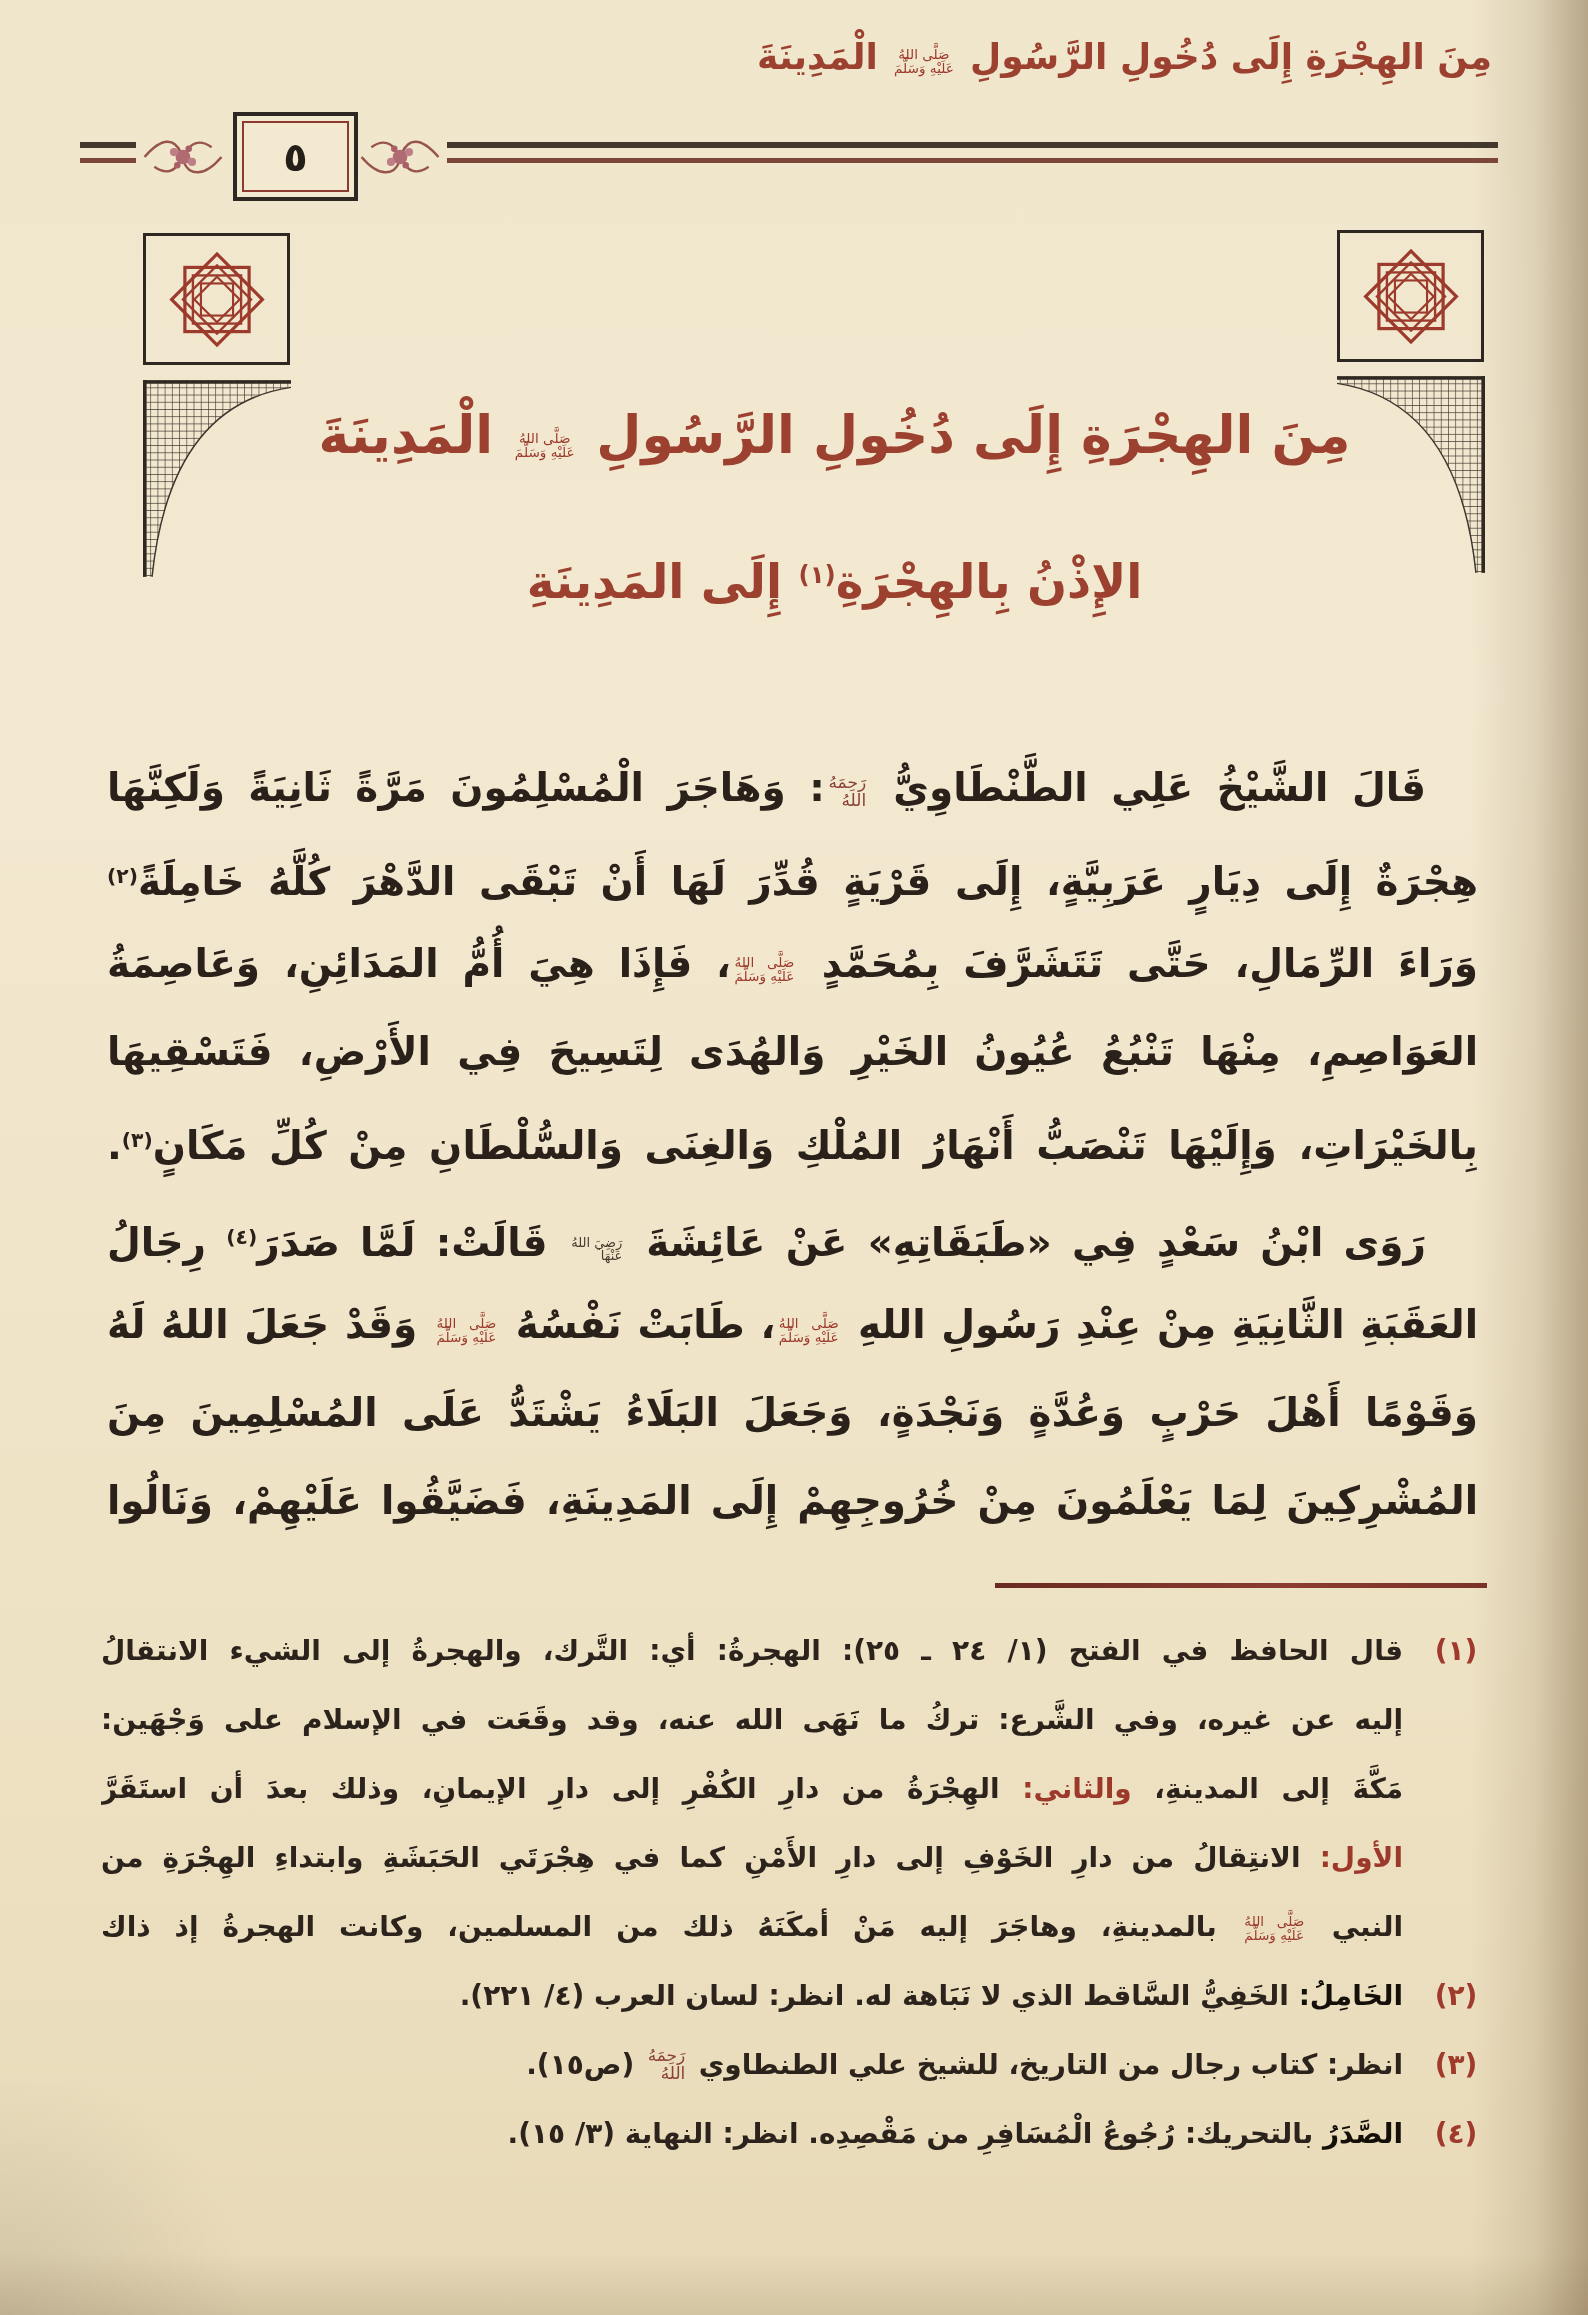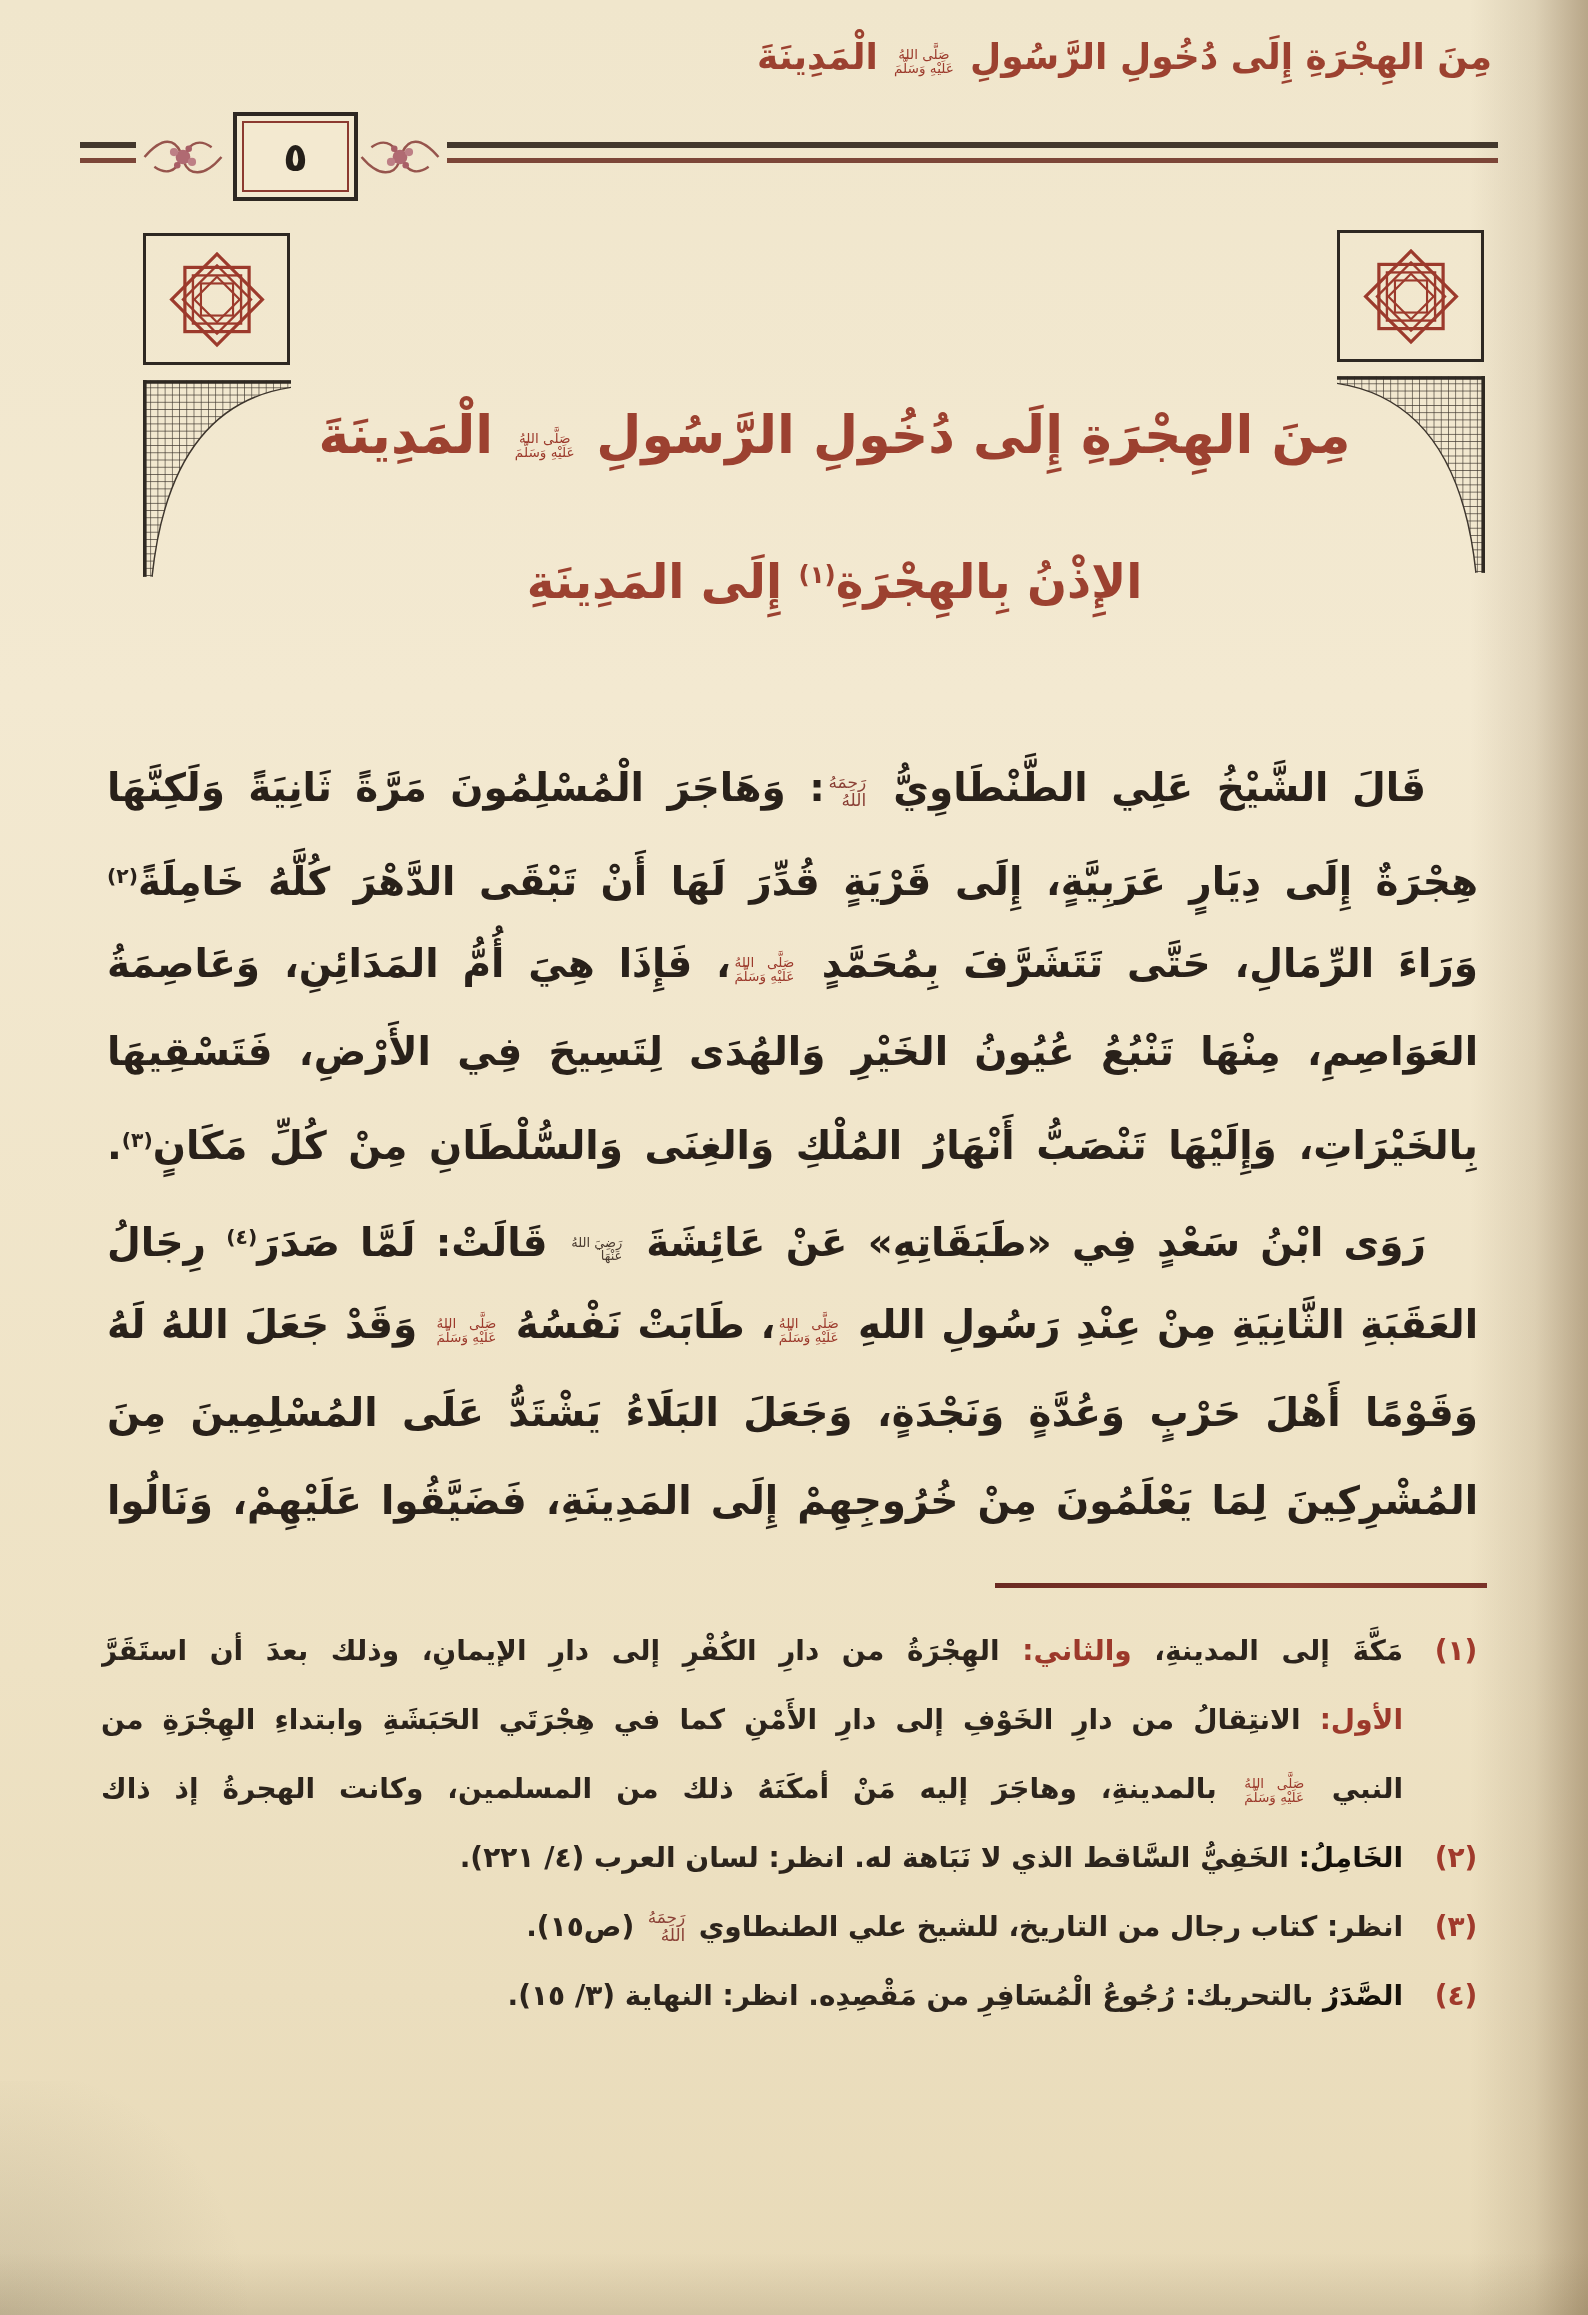--- a/index.html
+++ b/index.html
@@ -197,20 +197,22 @@
       <div class="bline">العَقَبَةِ الثَّانِيَةِ مِنْ عِنْدِ رَسُولِ اللهِ <span class="sym sym-saw">صَلَّى اللهُ<br>عَلَيْهِ وَسَلَّمَ</span>، طَابَتْ نَفْسُهُ <span class="sym sym-saw">صَلَّى اللهُ<br>عَلَيْهِ وَسَلَّمَ</span> وَقَدْ جَعَلَ اللهُ لَهُ مَنَعَةً</div>
       <div class="bline">وَقَوْمًا أَهْلَ حَرْبٍ وَعُدَّةٍ وَنَجْدَةٍ، وَجَعَلَ البَلَاءُ يَشْتَدُّ عَلَى المُسْلِمِينَ مِنَ</div>
       <div class="bline">المُشْرِكِينَ لِمَا يَعْلَمُونَ مِنْ خُرُوجِهِمْ إِلَى المَدِينَةِ، فَضَيَّقُوا عَلَيْهِمْ، وَنَالُوا مِنْهُمْ</div>
     </div>
 
   <div class="fn-sep"></div>
 
   <div class="footnotes">
       <div class="fn">
         <span class="fn-num">(١)</span>
+        <div class="fn-line">قال الحافظ في الفتح (١/ ٢٤ ـ ٢٥): الهجرةُ: أي: التَّرك، والهجرةُ إلى الشيء الانتقالُ</div>
+        <div class="fn-line">إليه عن غيره، وفي الشَّرع: تركُ ما نَهَى الله عنه، وقد وقَعَت في الإسلام على وَجْهَين:</div>
         <div class="fn-line">مَكَّةَ إلى المدينةِ، <span class="red">والثاني:</span> الهِجْرَةُ من دارِ الكُفْرِ إلى دارِ الإيمانِ، وذلك بعدَ أن استَقَرَّ</div>
         <div class="fn-line"><span class="red">الأول:</span> الانتِقالُ من دارِ الخَوْفِ إلى دارِ الأَمْنِ كما في هِجْرَتَي الحَبَشَةِ وابتداءِ الهِجْرَةِ من</div>
         <div class="fn-line">النبي <span class="sym sym-saw">صَلَّى اللهُ<br>عَلَيْهِ وَسَلَّمَ</span> بالمدينةِ، وهاجَرَ إليه مَنْ أمكَنَهُ ذلك من المسلمين، وكانت الهجرةُ إذ ذاك</div>
       </div>
       <div class="fn">
         <span class="fn-num">(٢)</span>
         <div class="fn-line last"><span class="bold">الخَامِلُ:</span> الخَفِيُّ السَّاقط الذي لا نَبَاهة له. انظر: لسان العرب (٤/ ٢٢١).</div>
       </div>
       <div class="fn">
         <span class="fn-num">(٣)</span>

